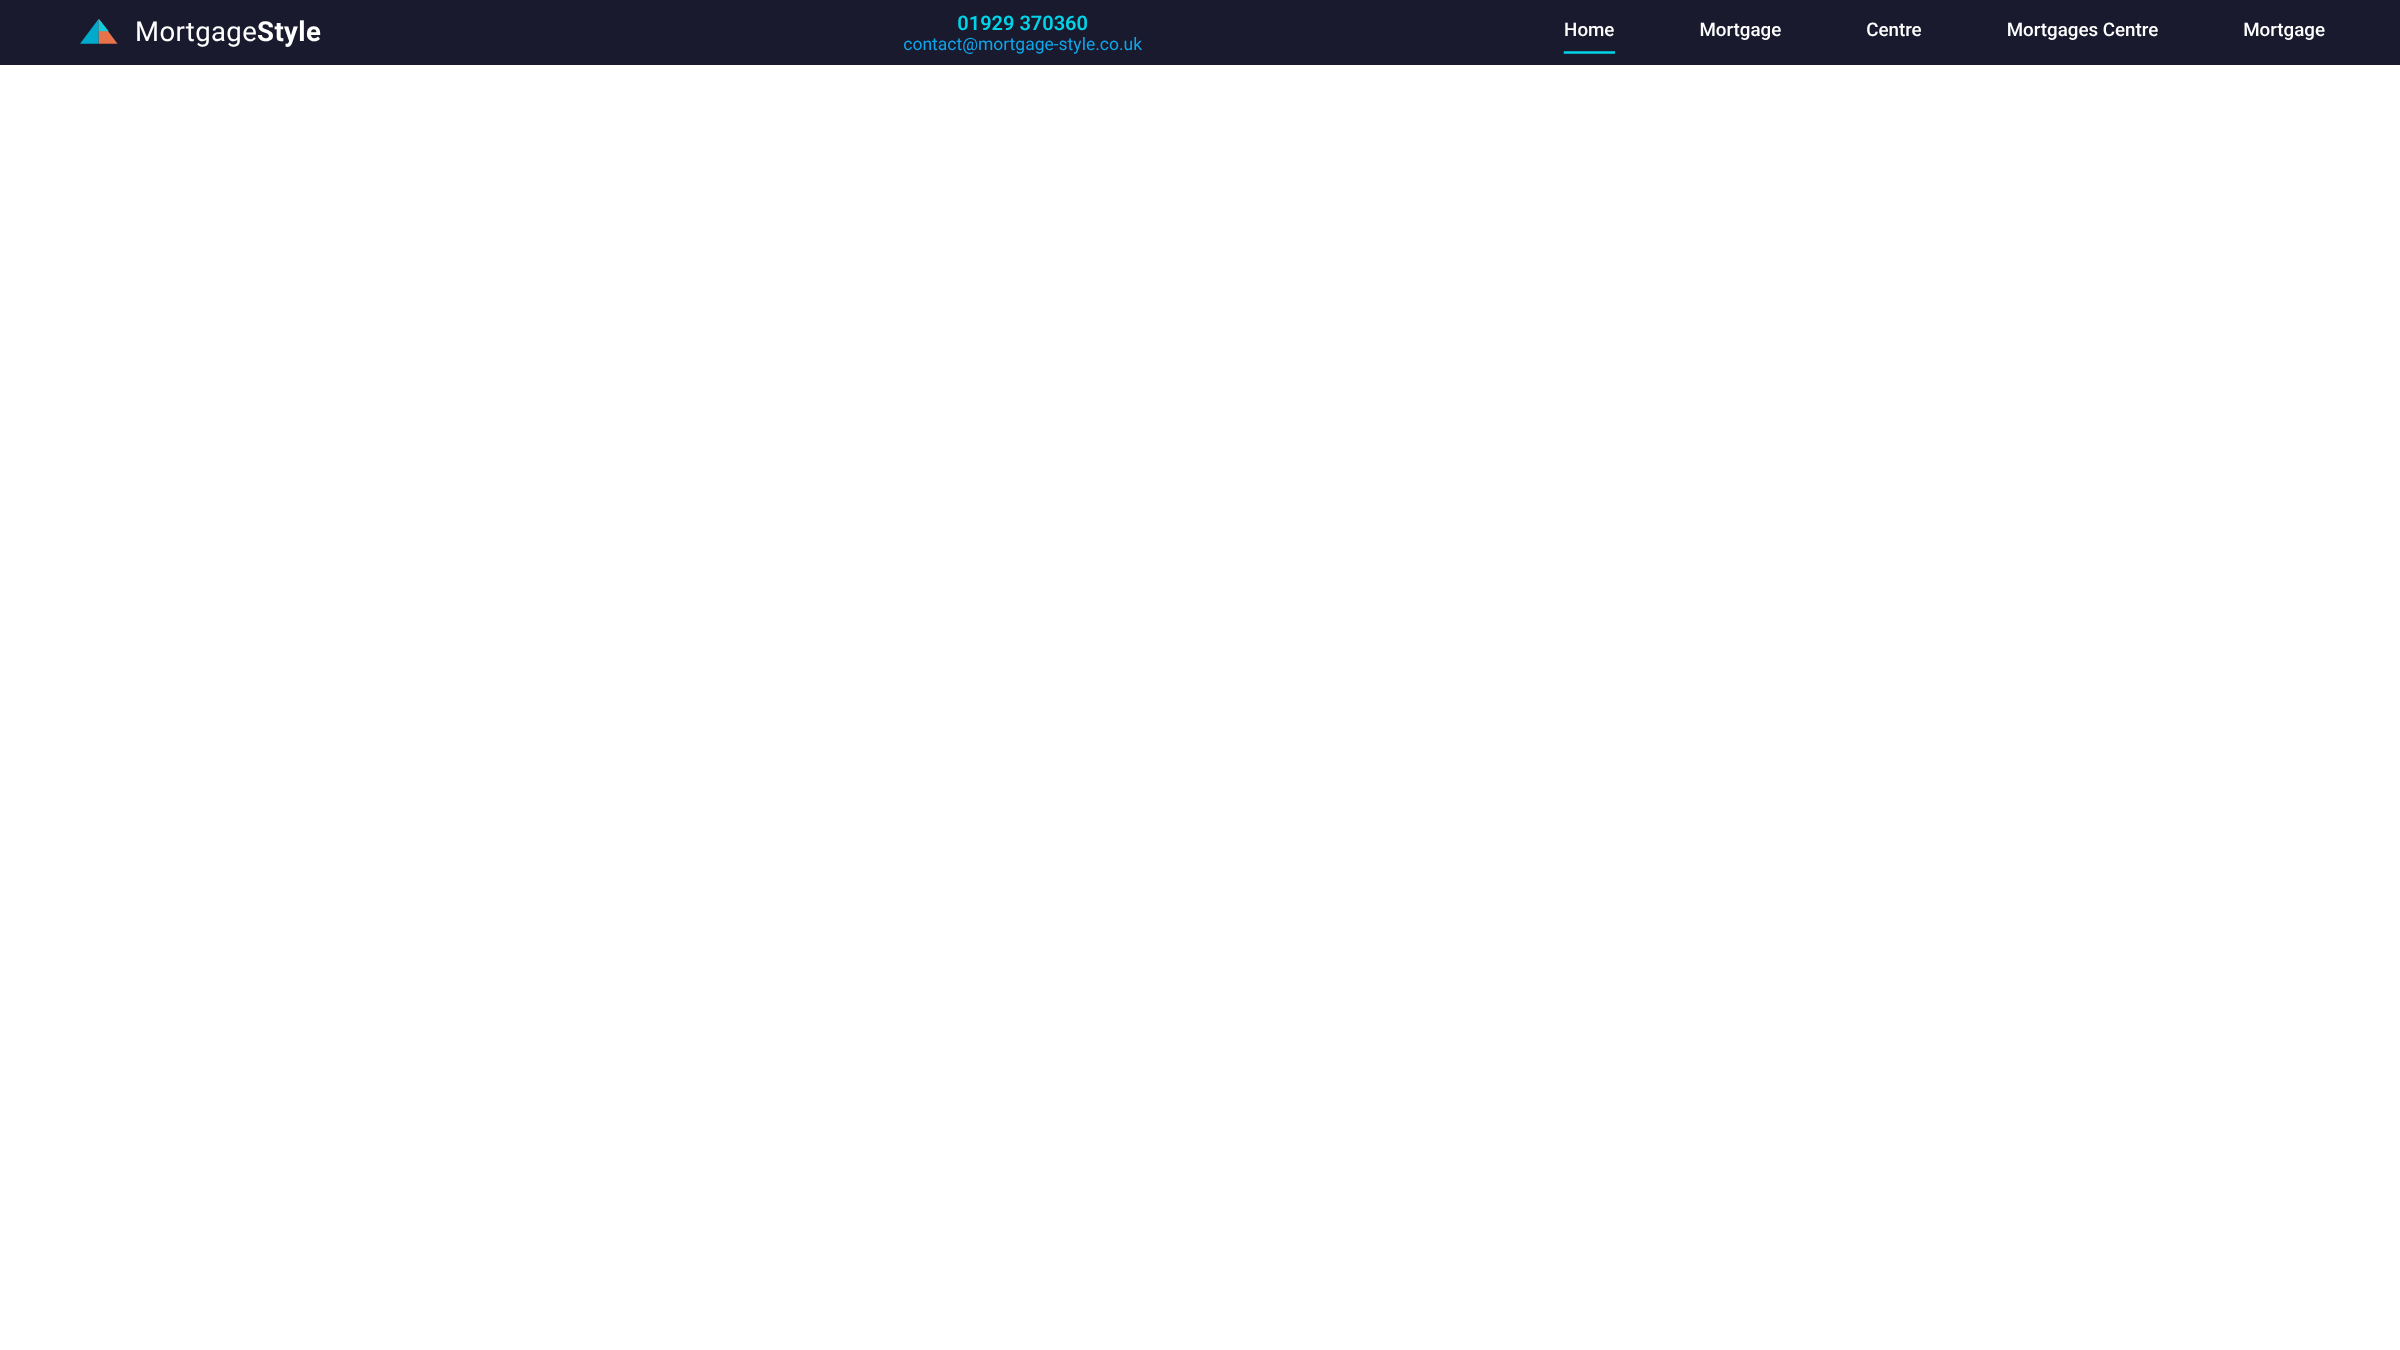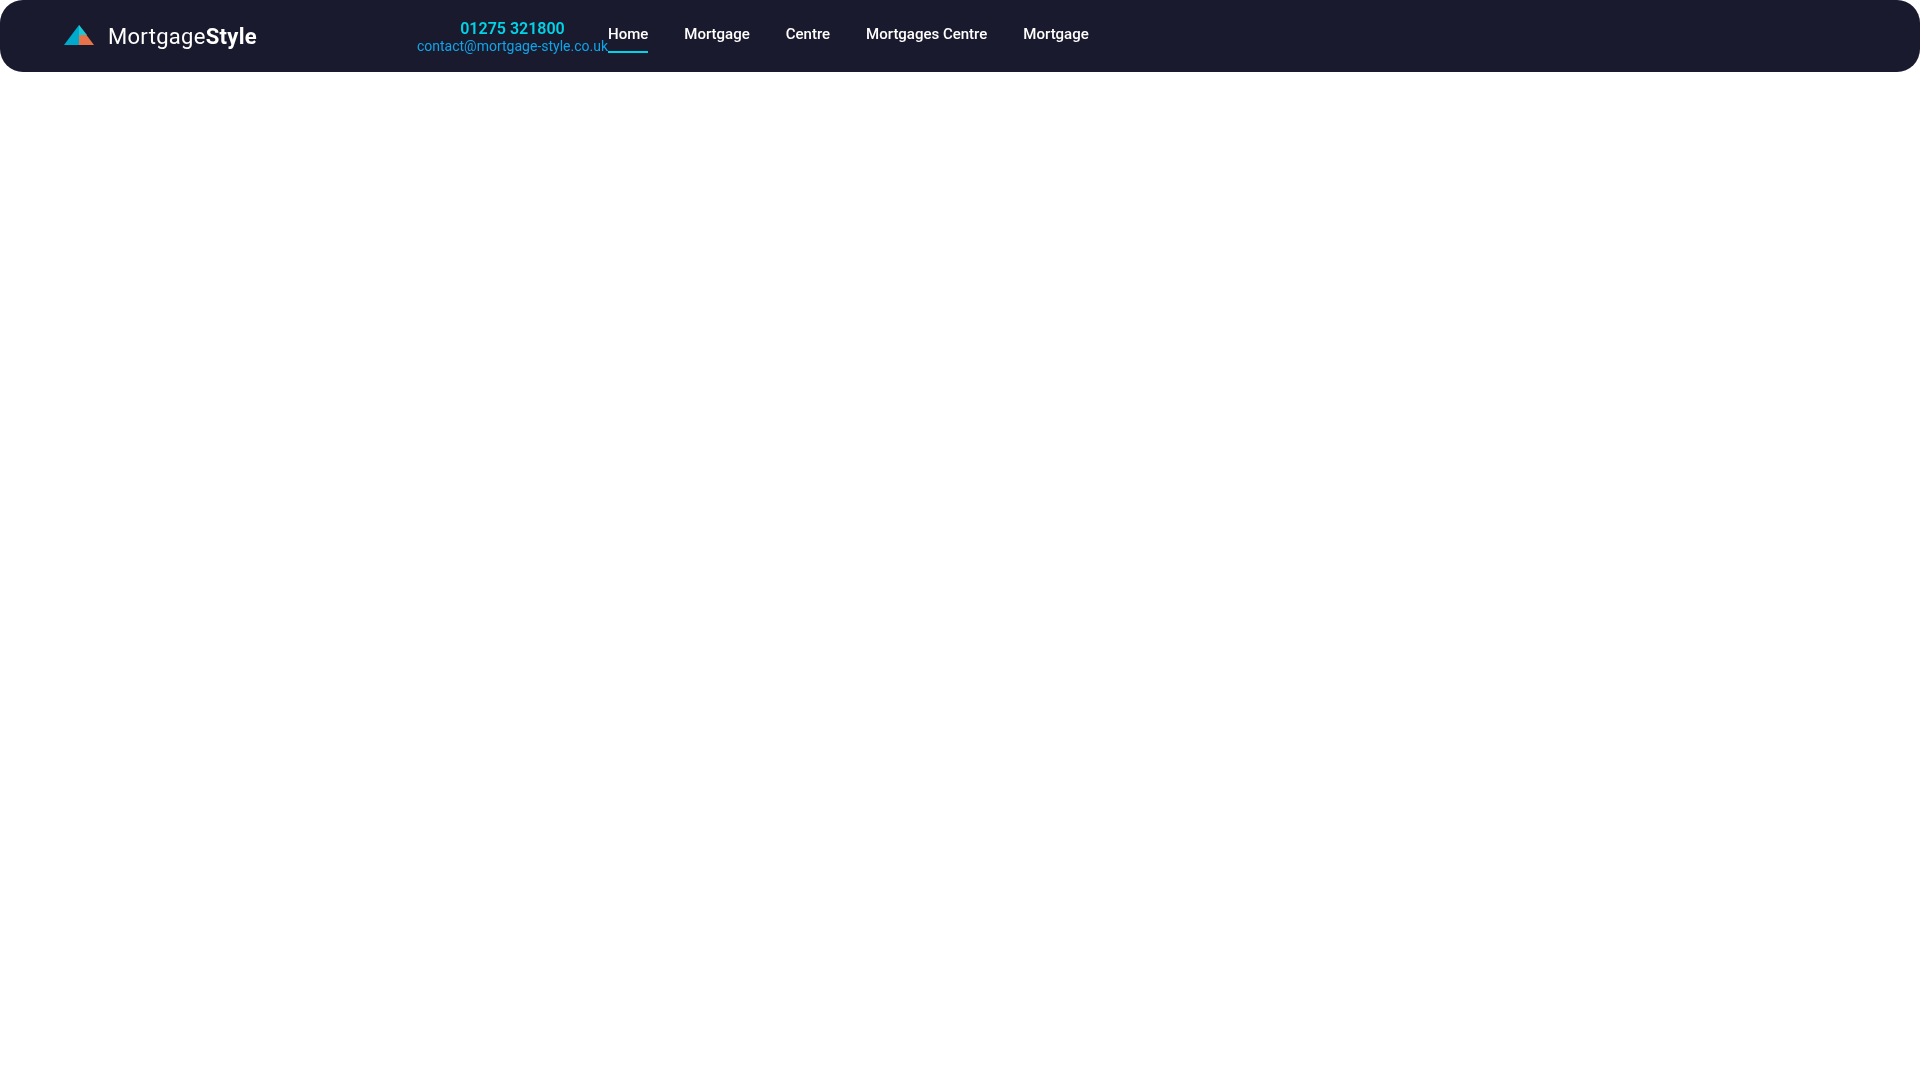--- a/index.html
+++ b/index.html
@@ -11,27 +11,26 @@
     body {
       width: 1920px;
       height: 1080px;
       background: #ffffff;
       font-family: -apple-system, BlinkMacSystemFont, 'Segoe UI', Roboto, sans-serif;
       overflow: hidden;
     }
 
     header {
       width: 100%;
-      height: 72px;
+      height: 52px;
       background: #1a1a2e;
       display: flex;
       align-items: center;
-      justify-content: flex-start;
+      justify-content: space-between;
       padding: 0 60px;
-      border-radius: 23px;
     }
 
     .header-left {
       display: flex;
       align-items: center;
       gap: 0;
     }
 
     .logo-container {
       display: flex;
@@ -88,20 +87,21 @@
     }
 
     .nav-item {
       color: #ffffff;
       font-size: 15px;
       font-weight: 500;
       text-decoration: none;
       cursor: pointer;
       padding-bottom: 4px;
       position: relative;
+      margin-left: 32px;
     }
 
     .nav-item.active {
       color: #ffffff;
     }
 
     .nav-item.active::after {
       content: '';
       position: absolute;
       bottom: -6px;
@@ -133,21 +133,21 @@
 
         <polygon points="19,8 27,18 19,18" fill="#00d4e8" opacity="0.9"></polygon>
       </svg>
       <div class="logo-text">
         <span class="mortgage">Mortgage</span><span class="style">Style</span>
       </div>
     </div>
   </div>
 
   <div class="header-contact">
-    <a class="contact-phone">01275 321800</a>
+    <a class="contact-phone">01929 370360</a>
     <a class="contact-email">contact@mortgage-style.co.uk</a>
   </div>
 
   <nav class="header-nav">
     <a class="nav-item active">Home</a>
     <a class="nav-item">Mortgage</a>
     <a class="nav-item">Centre</a>
     <a class="nav-item">Mortgages Centre</a>
     <a class="nav-item">Mortgage</a>
   </nav>

